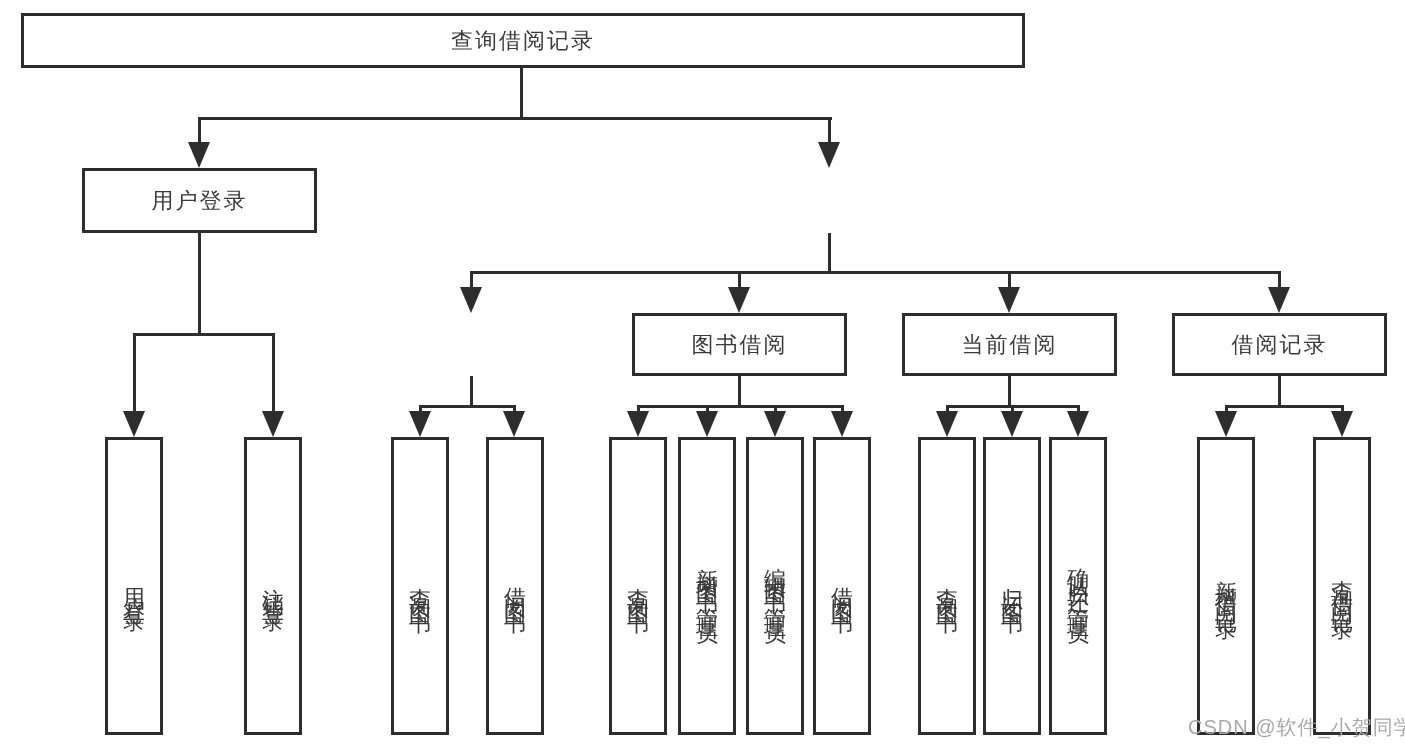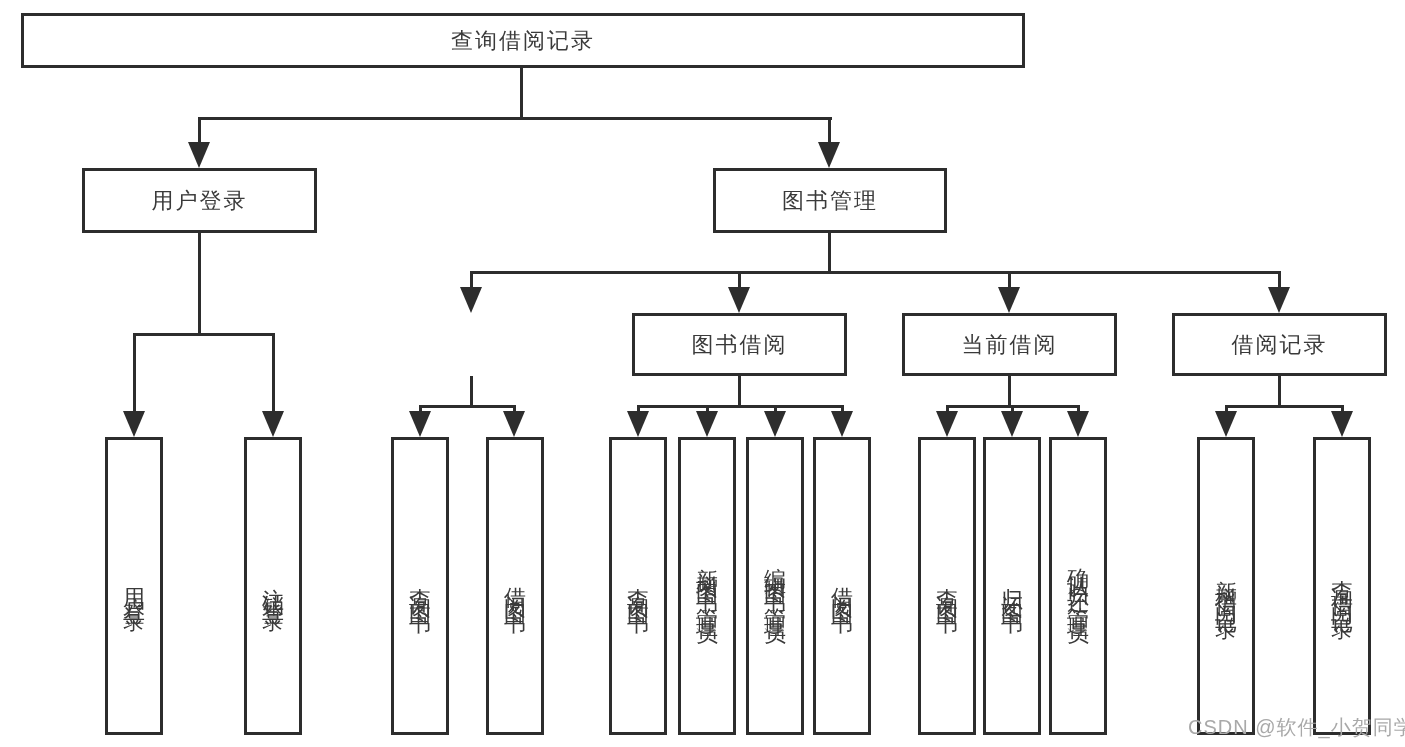--- a/index.html
+++ b/index.html
@@ -74,23 +74,20 @@
 
   <div class="vline" style="left:520px;top:68px;height:51px;"></div>
   <div class="hline" style="left:198px;top:117px;width:634px;"></div>
   <div class="vline" style="left:198px;top:117px;height:28px;"></div>
   <div class="ah" style="left:188px;top:142px;"></div>
   <div class="vline" style="left:828px;top:117px;height:28px;"></div>
   <div class="ah" style="left:818px;top:142px;"></div>
 
   <div class="node" style="left:82px;top:168px;width:235px;height:65px;">
     <span>用户登录</span>
-  </div>
-  <div class="node" style="left:713px;top:168px;width:234px;height:65px;">
-    <span>图书管理</span>
   </div>
 
   <div class="vline" style="left:198px;top:233px;height:102px;"></div>
   <div class="hline" style="left:133px;top:333px;width:142px;"></div>
   <div class="vline" style="left:133px;top:333px;height:80px;"></div>
   <div class="ah" style="left:123px;top:411px;"></div>
   <div class="vline" style="left:272px;top:333px;height:80px;"></div>
   <div class="ah" style="left:262px;top:411px;"></div>
 
   <div class="vline" style="left:828px;top:233px;height:40px;"></div>

